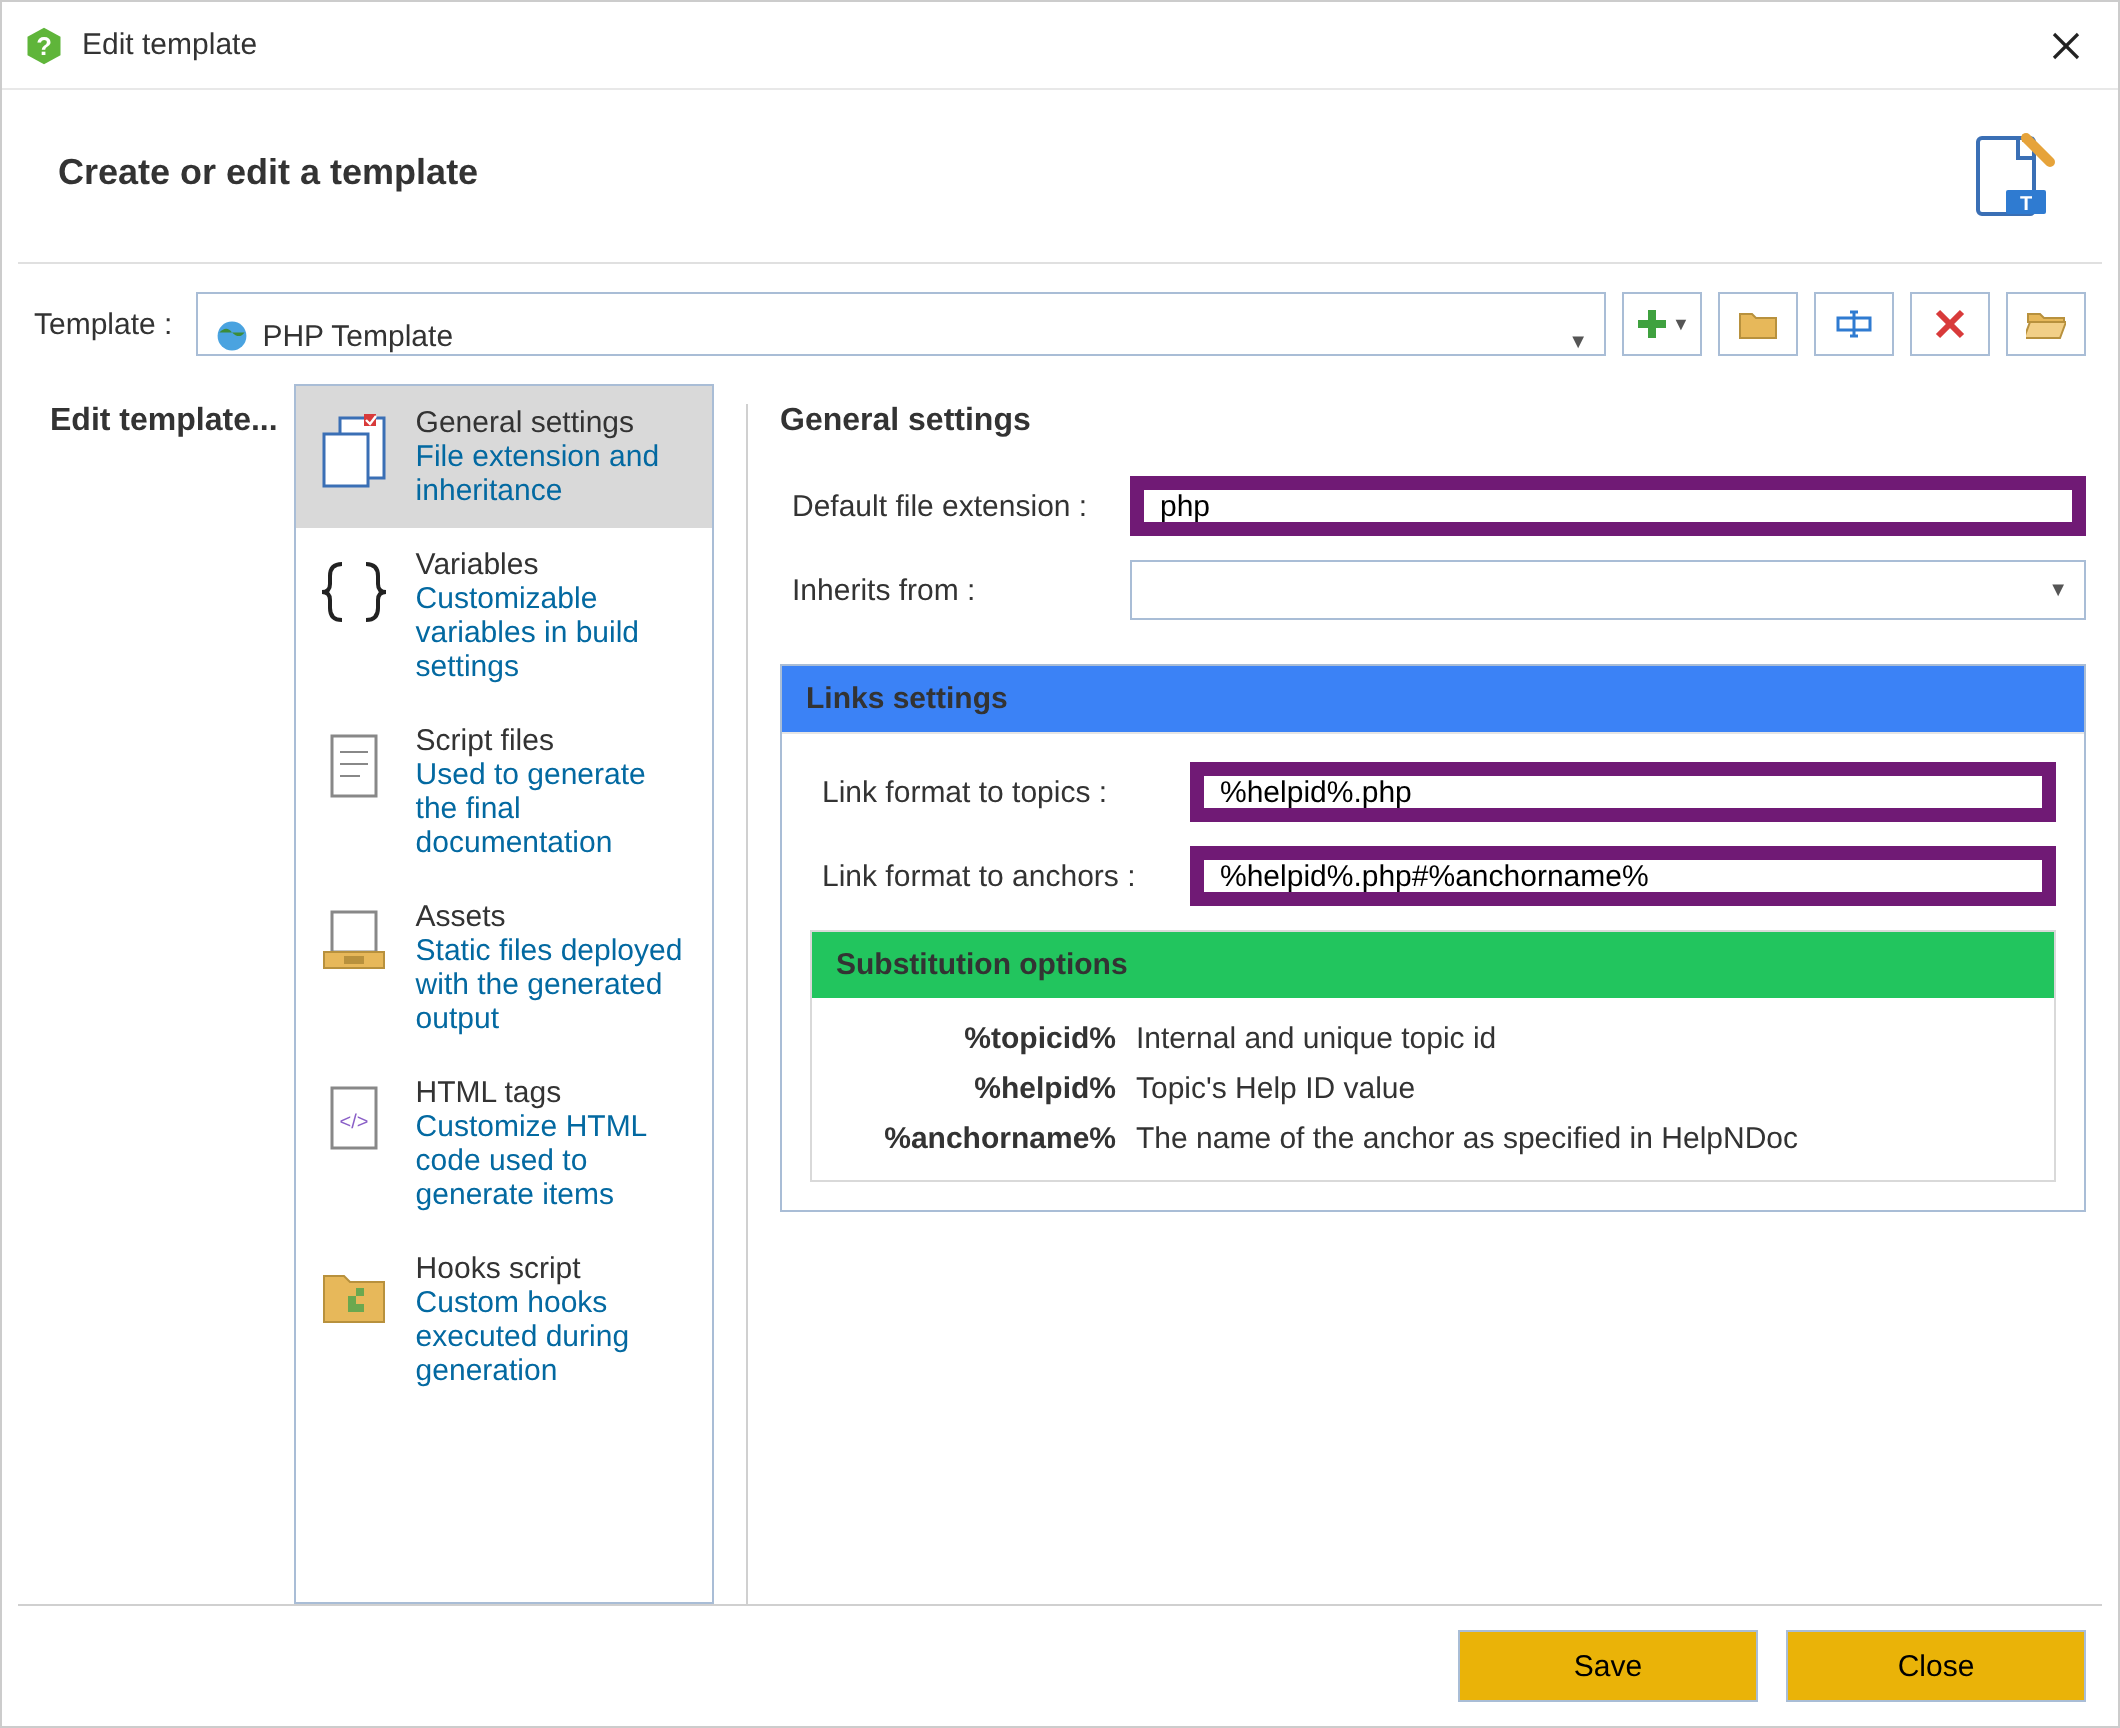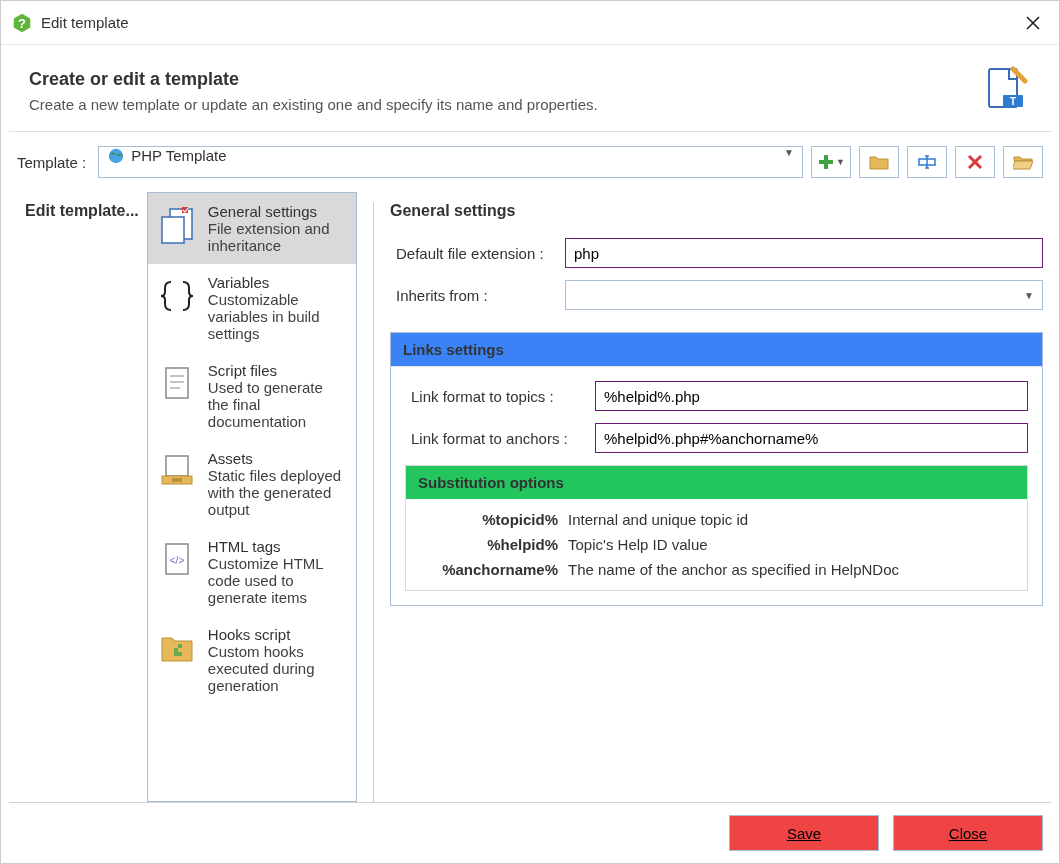--- a/index.html
+++ b/index.html
@@ -36,21 +36,21 @@
 }
 .titlebar .close-btn {
   width: 32px; height: 32px;
   display: flex; align-items: center; justify-content: center;
   cursor: pointer;
   font-size: 20px;
 }
 .header-section {
   padding: 20px 28px 18px 28px;
   display: flex;
-  align-items: flex-end;
+  align-items: center;
 }
 .header-texts { flex: 1; }
 .header-texts h1 {
   font-size: 18px;
   font-weight: 700;
   margin-bottom: 6px;
 }
 .header-texts p {
   font-size: 15px;
   color: #555;
@@ -62,21 +62,21 @@
   align-items: center;
   padding: 14px 16px;
   gap: 8px;
 }
 .template-row > label { font-size: 15px; margin-right: 4px; }
 .template-select {
   flex: 1;
   height: 32px;
   border: 1px solid #a9bdd6;
   display: flex;
-  align-items: flex-start;
+  align-items: flex-end;
   padding: 0 8px;
   background: #fff;
   cursor: pointer;
 }
 .template-select .sel-icon { width: 18px; height: 18px; margin-right: 6px; }
 .template-select .sel-text { flex: 1; font-size: 15px; }
 .template-select .sel-arrow { color: #555; font-size: 10px; }
 .icon-btn {
   width: 40px; height: 32px;
   border: 1px solid #a9bdd6;
@@ -110,21 +110,21 @@
   display: flex;
   align-items: flex-start;
   padding: 10px 10px 10px 8px;
   gap: 10px;
   cursor: pointer;
 }
 .nav-item.selected { background: #d9d9d9; }
 .nav-item .nav-icon { width: 42px; height: 42px; flex-shrink: 0; }
 .nav-item .nav-texts { flex: 1; }
 .nav-item .nav-title { font-size: 15px; }
-.nav-item .nav-desc { font-size: 15px; color: #404040; }
+.nav-item .nav-desc { font-size: 15px; color: #0369a1; }
 .col-sep {
   width: 1px;
   background: #d0d0d0;
   margin: 10px 16px 0 16px;
 }
 .right-col {
   flex: 1;
   display: flex;
   flex-direction: column;
   overflow-y: auto;
@@ -141,21 +141,21 @@
 }
 .form-row label {
   width: 175px;
   font-size: 15px;
   text-align: left;
   padding-left: 6px;
 }
 .form-row input[type=text] {
   flex: 1;
   height: 30px;
-  border: 1px solid #701a75;
+  border: 7px solid #701a75;
   padding: 0 8px;
   font-size: 15px;
   font-family: inherit;
 }
 .form-row .select-like {
   flex: 1;
   height: 30px;
   border: 1px solid #a9bdd6;
   display: flex;
   align-items: center;
@@ -203,24 +203,23 @@
   margin: 0 8px;
   padding: 12px 8px;
   display: flex;
   justify-content: flex-end;
   gap: 14px;
 }
 .footer button {
   width: 150px;
   height: 36px;
   border: 1px solid #a9bdd6;
-  background: #ef4444;
-  font-size: 15px;
-  cursor: pointer;
-  text-decoration: underline;
+  background: #eab308;
+  font-size: 15px;
+  cursor: pointer;
 }
 </style>
 </head>
 <body>
 
 <div class="window">
 
   <div class="titlebar">
     <svg class="app-icon" viewBox="0 0 24 24">
       <polygon points="12,2 21,7 21,17 12,22 3,17 3,7" fill="#5fb53a"></polygon>
@@ -231,21 +230,20 @@
       <svg width="16" height="16" viewBox="0 0 16 16">
         <line x1="2" y1="2" x2="14" y2="14" stroke="#222" stroke-width="1.6"></line>
         <line x1="14" y1="2" x2="2" y2="14" stroke="#222" stroke-width="1.6"></line>
       </svg>
     </div>
   </div>
 
   <div class="header-section">
     <div class="header-texts">
       <h1>Create or edit a template</h1>
-      <p>Create a new template or update an existing one and specify its name and properties.</p>
     </div>
     <svg class="header-icon" viewBox="0 0 48 48">
       <rect x="6" y="4" width="28" height="38" rx="2" fill="#fff" stroke="#3a6fb5" stroke-width="2"></rect>
       <polyline points="26,4 26,14 34,14" fill="none" stroke="#3a6fb5" stroke-width="2"></polyline>
       <rect x="20" y="30" width="20" height="12" rx="1" fill="#2f7bd1"></rect>
       <text x="30" y="40" font-size="10" font-weight="bold" fill="#fff" text-anchor="middle">T</text>
       <line x1="30" y1="4" x2="42" y2="16" stroke="#e6a33a" stroke-width="5" stroke-linecap="round"></line>
       <polygon points="28,2 32,6 28,6" fill="#e6a33a"></polygon>
     </svg>
   </div>

